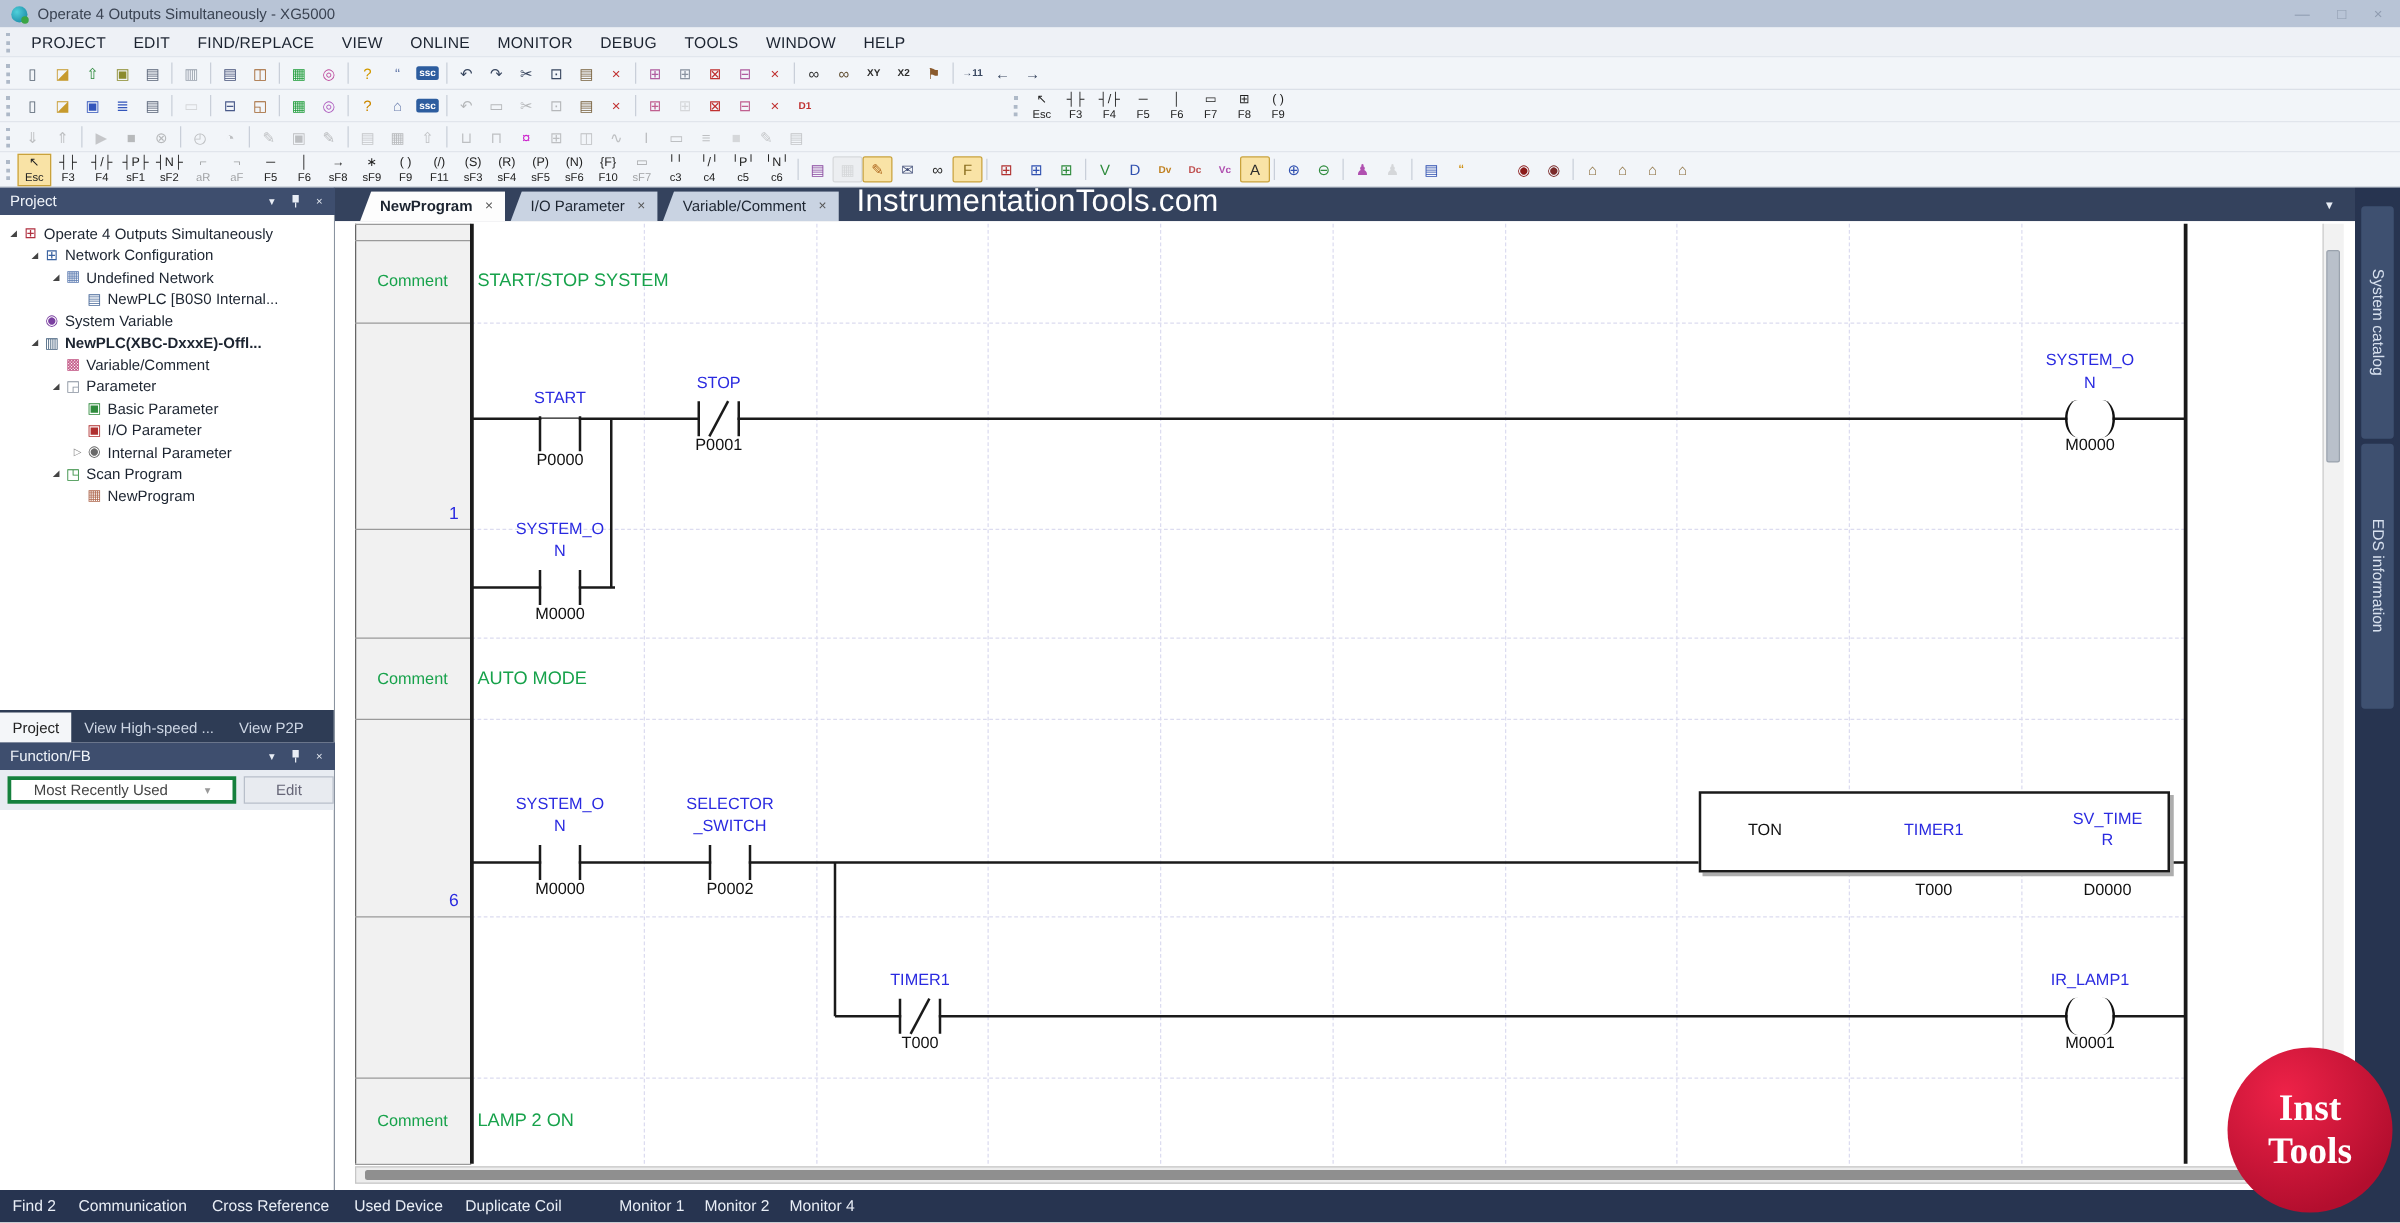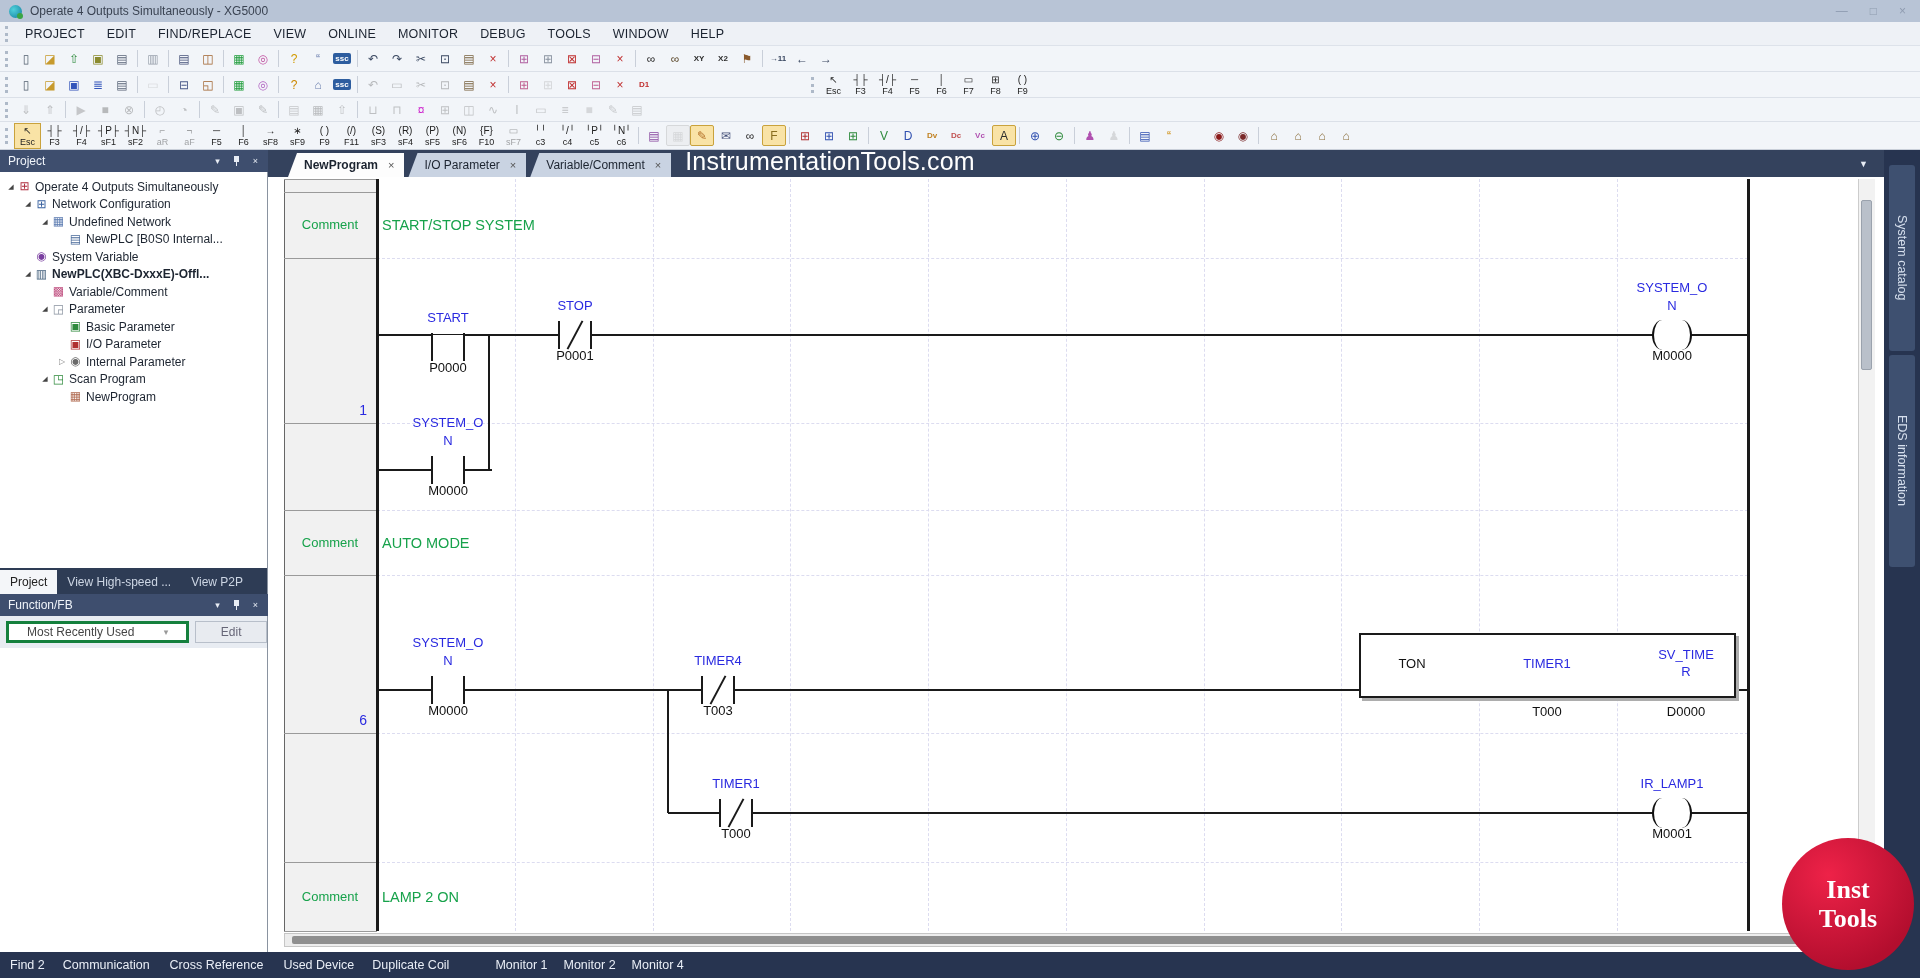--- a/index.html
+++ b/index.html
@@ -110,21 +110,21 @@
     writing-mode:vertical-rl; font-size:12.5px; color:#d7e0ee; display:flex; align-items:center; justify-content:center; }
 
   
   #statusbar { left:0; top:952px; width:1920px; height:26px; background:#273450; display:flex; align-items:center; }
   .status-item { color:#e9eef6; font-size:12.5px; white-space:nowrap; }
 
   
   #logo { left:1782px; top:838px; width:132px; height:132px; border-radius:50%; z-index:99;
     background:radial-gradient(circle at 35% 28%, #ee2248, #b30e2e 75%);
     display:flex; flex-direction:column; align-items:center; justify-content:center;
-    font-family:"Liberation Serif", serif; font-weight:bold; color:#fff; font-size:26px; line-height:1.12; }
+    font-family:"Liberation Serif", serif; font-weight:bold; color:#fff; font-size:30px; line-height:1.12; }
 </style>
 </head>
 <body>
 
 <div class="abs" id="titlebar">
   <span id="app-icon"></span>
   <span id="title-text">Operate 4 Outputs Simultaneously - XG5000</span>
   <span id="win-controls">
     <span>—</span>
     <span>□</span>
@@ -822,27 +822,27 @@
       <div class="laddr" style="left: 0px; top: 73px; width: 140px; height: 16px;">M0000</div>
     </div>
     <div class="lgroup" style="left: 110px; top: 453px; width: 140px; height: 92px;">
       <div class="wcover" style="left: 55px; top: 48px; width: 30px; height: 24px;"></div>
       <div class="cbar" style="left: 53px; top: 46px; width: 2px; height: 28px;"></div>
       <div class="cbar" style="left: 85px; top: 46px; width: 2px; height: 28px;"></div>
       <div class="llabel" style="left: 0px; top: 4px; width: 140px; height: 17px;">SYSTEM_O</div>
       <div class="llabel" style="left: 0px; top: 22px; width: 140px; height: 17px;">N</div>
       <div class="laddr" style="left: 0px; top: 73px; width: 140px; height: 16px;">M0000</div>
     </div>
-    <div class="lgroup" style="left: 380px; top: 453px; width: 140px; height: 92px;">
+    <div class="lgroup" style="left: 246px; top: 453px; width: 140px; height: 92px;">
       <div class="wcover" style="left: 55px; top: 48px; width: 30px; height: 24px;"></div>
       <div class="cbar" style="left: 53px; top: 46px; width: 2px; height: 28px;"></div>
       <div class="cbar" style="left: 85px; top: 46px; width: 2px; height: 28px;"></div>
-      <div class="cbar" style="left: 69px; top: 44px; width: 2px; height: 32px; transform: rotate(28deg);"></div>
-      <div class="llabel" style="left: 0px; top: 22px; width: 140px; height: 17px;">TIMER4</div>
-      <div class="laddr" style="left: 0px; top: 73px; width: 140px; height: 16px;">T003</div>
+      <div class="llabel" style="left: 0px; top: 4px; width: 140px; height: 17px;">SELECTOR</div>
+      <div class="llabel" style="left: 0px; top: 22px; width: 140px; height: 17px;">_SWITCH</div>
+      <div class="laddr" style="left: 0px; top: 73px; width: 140px; height: 16px;">P0002</div>
     </div>
     <div class="lgroup" style="left: 398px; top: 576px; width: 140px; height: 92px;">
       <div class="wcover" style="left: 55px; top: 48px; width: 30px; height: 24px;"></div>
       <div class="cbar" style="left: 53px; top: 46px; width: 2px; height: 28px;"></div>
       <div class="cbar" style="left: 85px; top: 46px; width: 2px; height: 28px;"></div>
       <div class="cbar" style="left: 69px; top: 44px; width: 2px; height: 32px; transform: rotate(28deg);"></div>
       <div class="llabel" style="left: 0px; top: 22px; width: 140px; height: 17px;">TIMER1</div>
       <div class="laddr" style="left: 0px; top: 73px; width: 140px; height: 16px;">T000</div>
     </div>
     <div class="lgroup" style="left: 1334px; top: 98px; width: 140px; height: 92px;">

